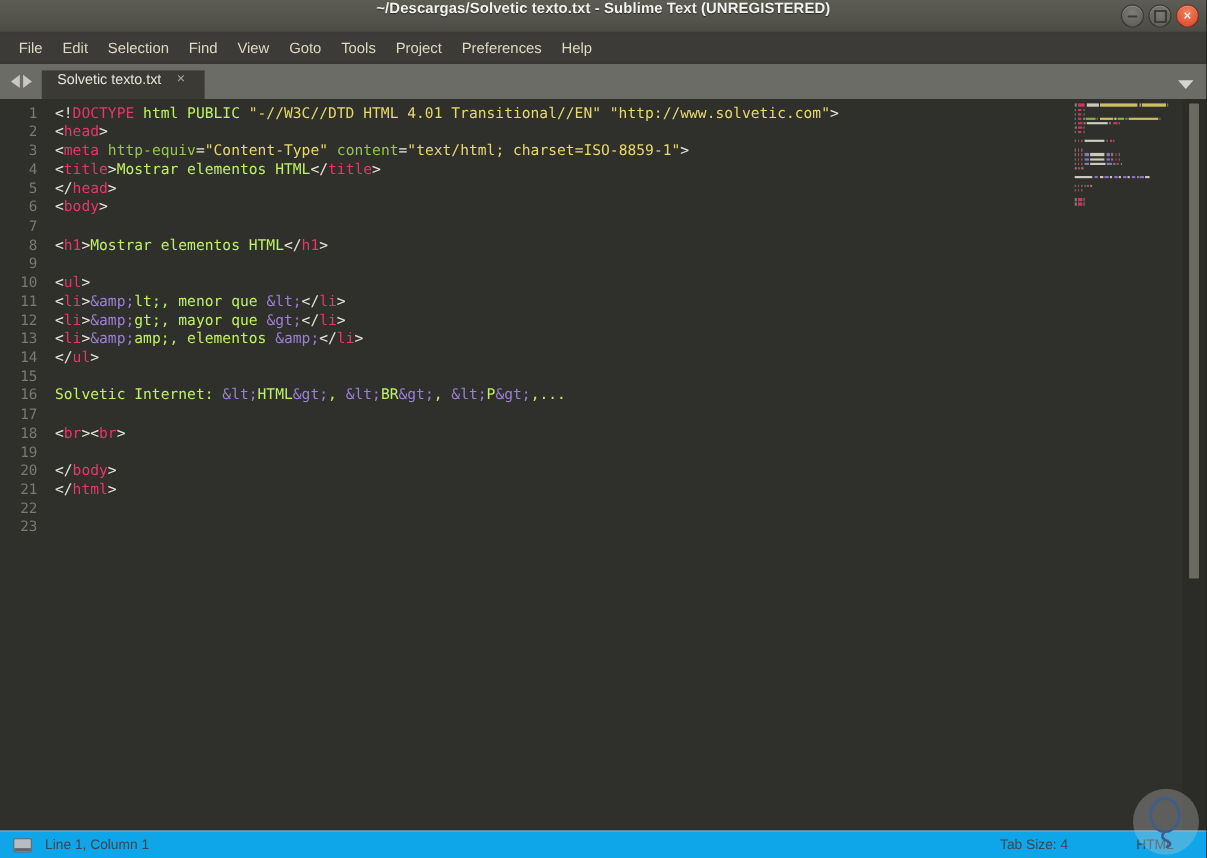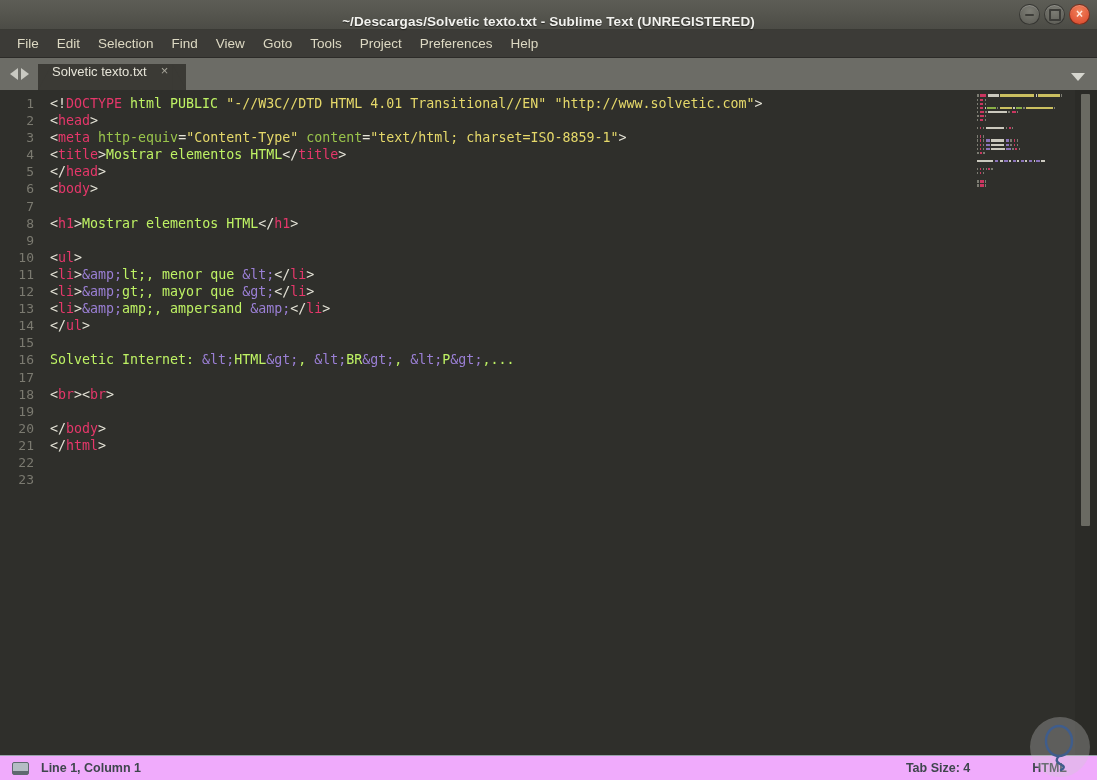--- a/index.html
+++ b/index.html
@@ -21,21 +21,21 @@
   }
 
   
   .titlebar {
     position: relative;
     height: 29px;
     flex: 0 0 29px;
     background: linear-gradient(to bottom, #5d5d56 0%, #55554e 50%, #4c4c46 100%);
     border-bottom: 1px solid #3a3a35;
     display: flex;
-    align-items: flex-end;
+    align-items: flex-start;
     justify-content: center;
   }
   .title-text {
     color: #f2f2ee;
     font-size: 13.5px;
     font-weight: bold;
     letter-spacing: 0.1px;
     text-shadow: 0 1px 1px rgba(0,0,0,0.55);
     user-select: none;
   }
@@ -256,26 +256,25 @@
     width: 9px;
     height: 432px;
     background: #6a6a62;
     border-radius: 1px;
   }
 
   
   .statusbar {
     height: 24px;
     flex: 0 0 24px;
-    background: #f0abfc;
+    background: #0ea5e9;
     display: flex;
     align-items: center;
     position: relative;
     border-top: 1px solid #9aa3ac;
-    font-weight: bold;
   }
   .sb-icon {
     margin-left: 12px;
     width: 15px;
     height: 11px;
     border: 1.6px solid #5e6870;
     border-radius: 2px;
     position: relative;
     background: #b4bcc4;
   }
@@ -394,21 +393,21 @@
         <div class="line"><span class="t-punc">&lt;</span><span class="t-tag">meta</span><span class="t-text"> </span><span class="t-attr">http-equiv</span><span class="t-punc">=</span><span class="t-str">"Content-Type"</span><span class="t-text"> </span><span class="t-attr">content</span><span class="t-punc">=</span><span class="t-str">"text/html; charset=ISO-8859-1"</span><span class="t-punc">&gt;</span></div>
         <div class="line"><span class="t-punc">&lt;</span><span class="t-tag">title</span><span class="t-punc">&gt;</span><span class="t-text">Mostrar elementos HTML</span><span class="t-punc">&lt;/</span><span class="t-tag">title</span><span class="t-punc">&gt;</span></div>
         <div class="line"><span class="t-punc">&lt;/</span><span class="t-tag">head</span><span class="t-punc">&gt;</span></div>
         <div class="line"><span class="t-punc">&lt;</span><span class="t-tag">body</span><span class="t-punc">&gt;</span></div>
         <div class="line">&nbsp;</div>
         <div class="line"><span class="t-punc">&lt;</span><span class="t-tag">h1</span><span class="t-punc">&gt;</span><span class="t-text">Mostrar elementos HTML</span><span class="t-punc">&lt;/</span><span class="t-tag">h1</span><span class="t-punc">&gt;</span></div>
         <div class="line">&nbsp;</div>
         <div class="line"><span class="t-punc">&lt;</span><span class="t-tag">ul</span><span class="t-punc">&gt;</span></div>
         <div class="line"><span class="t-punc">&lt;</span><span class="t-tag">li</span><span class="t-punc">&gt;</span><span class="t-entity">&amp;amp;</span><span class="t-text">lt;, menor que </span><span class="t-entity">&amp;lt;</span><span class="t-punc">&lt;/</span><span class="t-tag">li</span><span class="t-punc">&gt;</span></div>
         <div class="line"><span class="t-punc">&lt;</span><span class="t-tag">li</span><span class="t-punc">&gt;</span><span class="t-entity">&amp;amp;</span><span class="t-text">gt;, mayor que </span><span class="t-entity">&amp;gt;</span><span class="t-punc">&lt;/</span><span class="t-tag">li</span><span class="t-punc">&gt;</span></div>
-        <div class="line"><span class="t-punc">&lt;</span><span class="t-tag">li</span><span class="t-punc">&gt;</span><span class="t-entity">&amp;amp;</span><span class="t-text">amp;, ampersand </span><span class="t-entity">&amp;amp;</span><span class="t-punc">&lt;/</span><span class="t-tag">li</span><span class="t-punc">&gt;</span></div>
+        <div class="line"><span class="t-punc">&lt;</span><span class="t-tag">li</span><span class="t-punc">&gt;</span><span class="t-entity">&amp;amp;</span><span class="t-text">amp;, elementos </span><span class="t-entity">&amp;amp;</span><span class="t-punc">&lt;/</span><span class="t-tag">li</span><span class="t-punc">&gt;</span></div>
         <div class="line"><span class="t-punc">&lt;/</span><span class="t-tag">ul</span><span class="t-punc">&gt;</span></div>
         <div class="line">&nbsp;</div>
         <div class="line"><span class="t-text">Solvetic Internet: </span><span class="t-entity">&amp;lt;</span><span class="t-text">HTML</span><span class="t-entity">&amp;gt;</span><span class="t-text">, </span><span class="t-entity">&amp;lt;</span><span class="t-text">BR</span><span class="t-entity">&amp;gt;</span><span class="t-text">, </span><span class="t-entity">&amp;lt;</span><span class="t-text">P</span><span class="t-entity">&amp;gt;</span><span class="t-text">,...</span></div>
         <div class="line">&nbsp;</div>
         <div class="line"><span class="t-punc">&lt;</span><span class="t-tag">br</span><span class="t-punc">&gt;</span><span class="t-punc">&lt;</span><span class="t-tag">br</span><span class="t-punc">&gt;</span></div>
         <div class="line">&nbsp;</div>
         <div class="line"><span class="t-punc">&lt;/</span><span class="t-tag">body</span><span class="t-punc">&gt;</span></div>
         <div class="line"><span class="t-punc">&lt;/</span><span class="t-tag">html</span><span class="t-punc">&gt;</span></div>
       </div>
 

